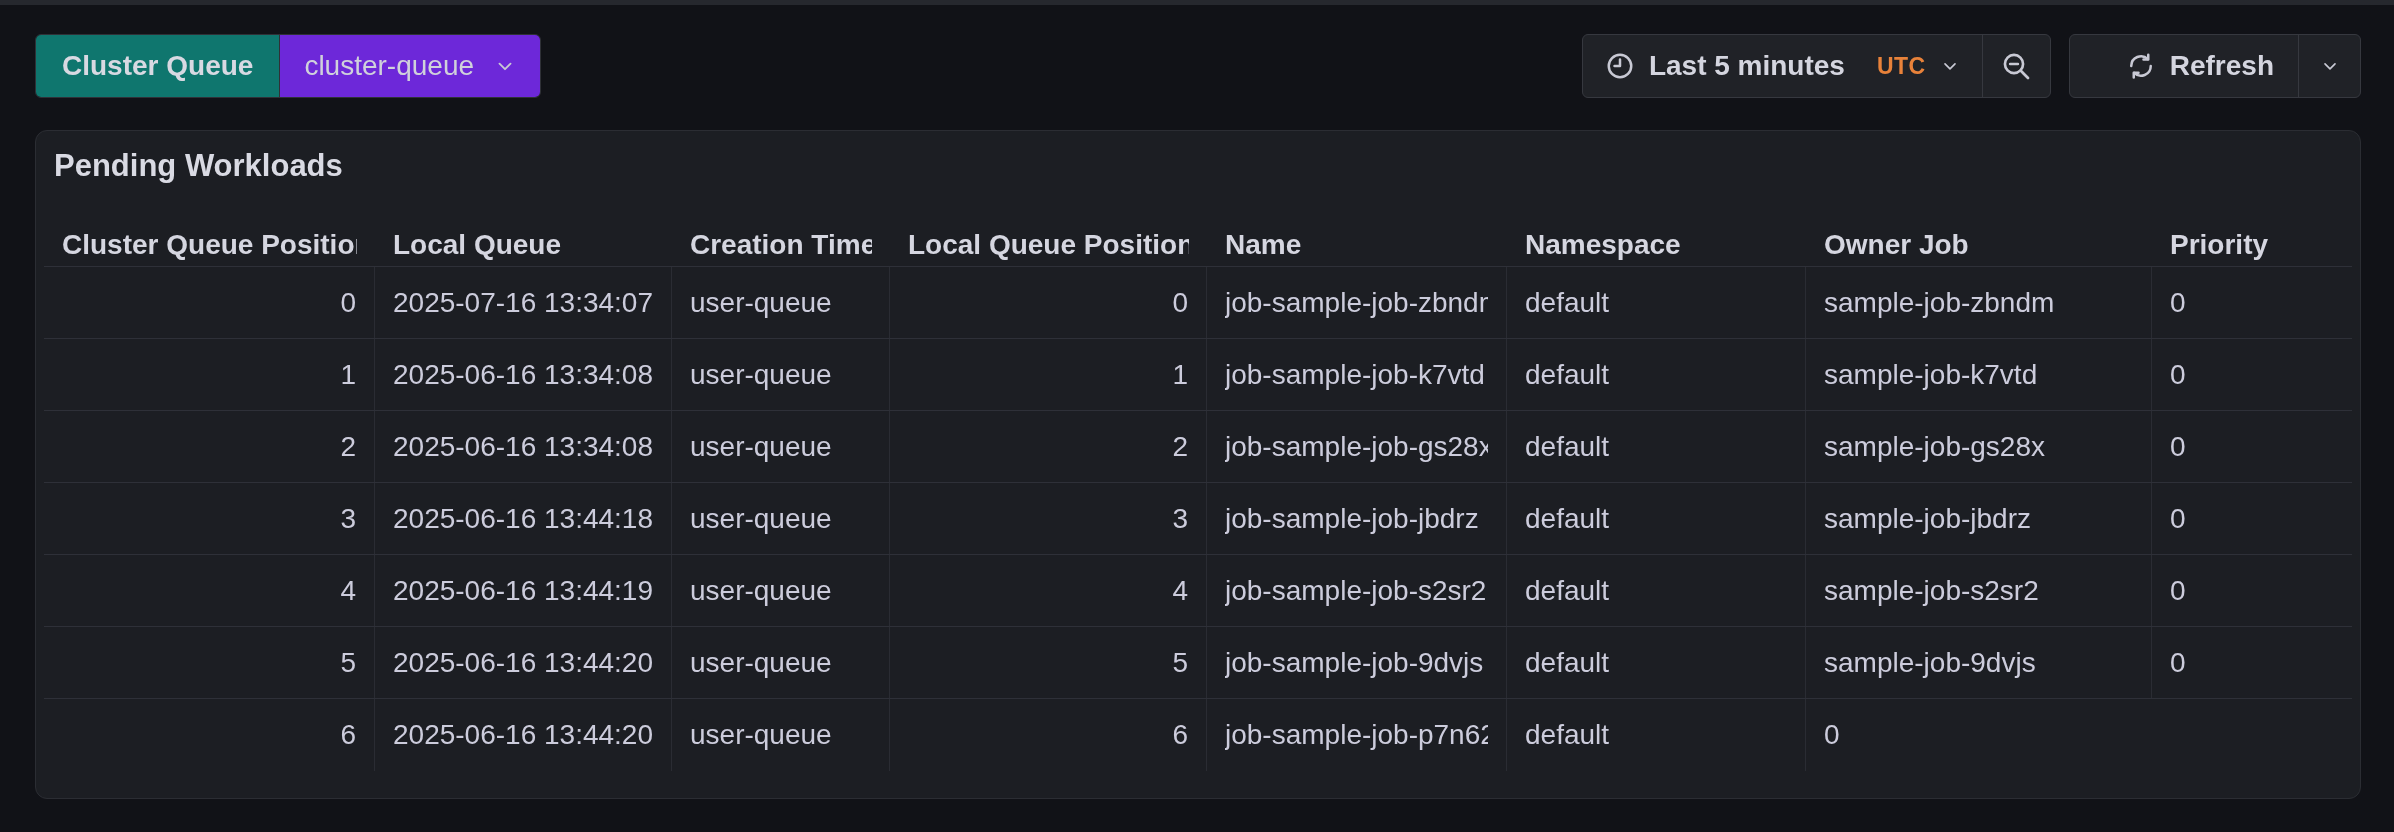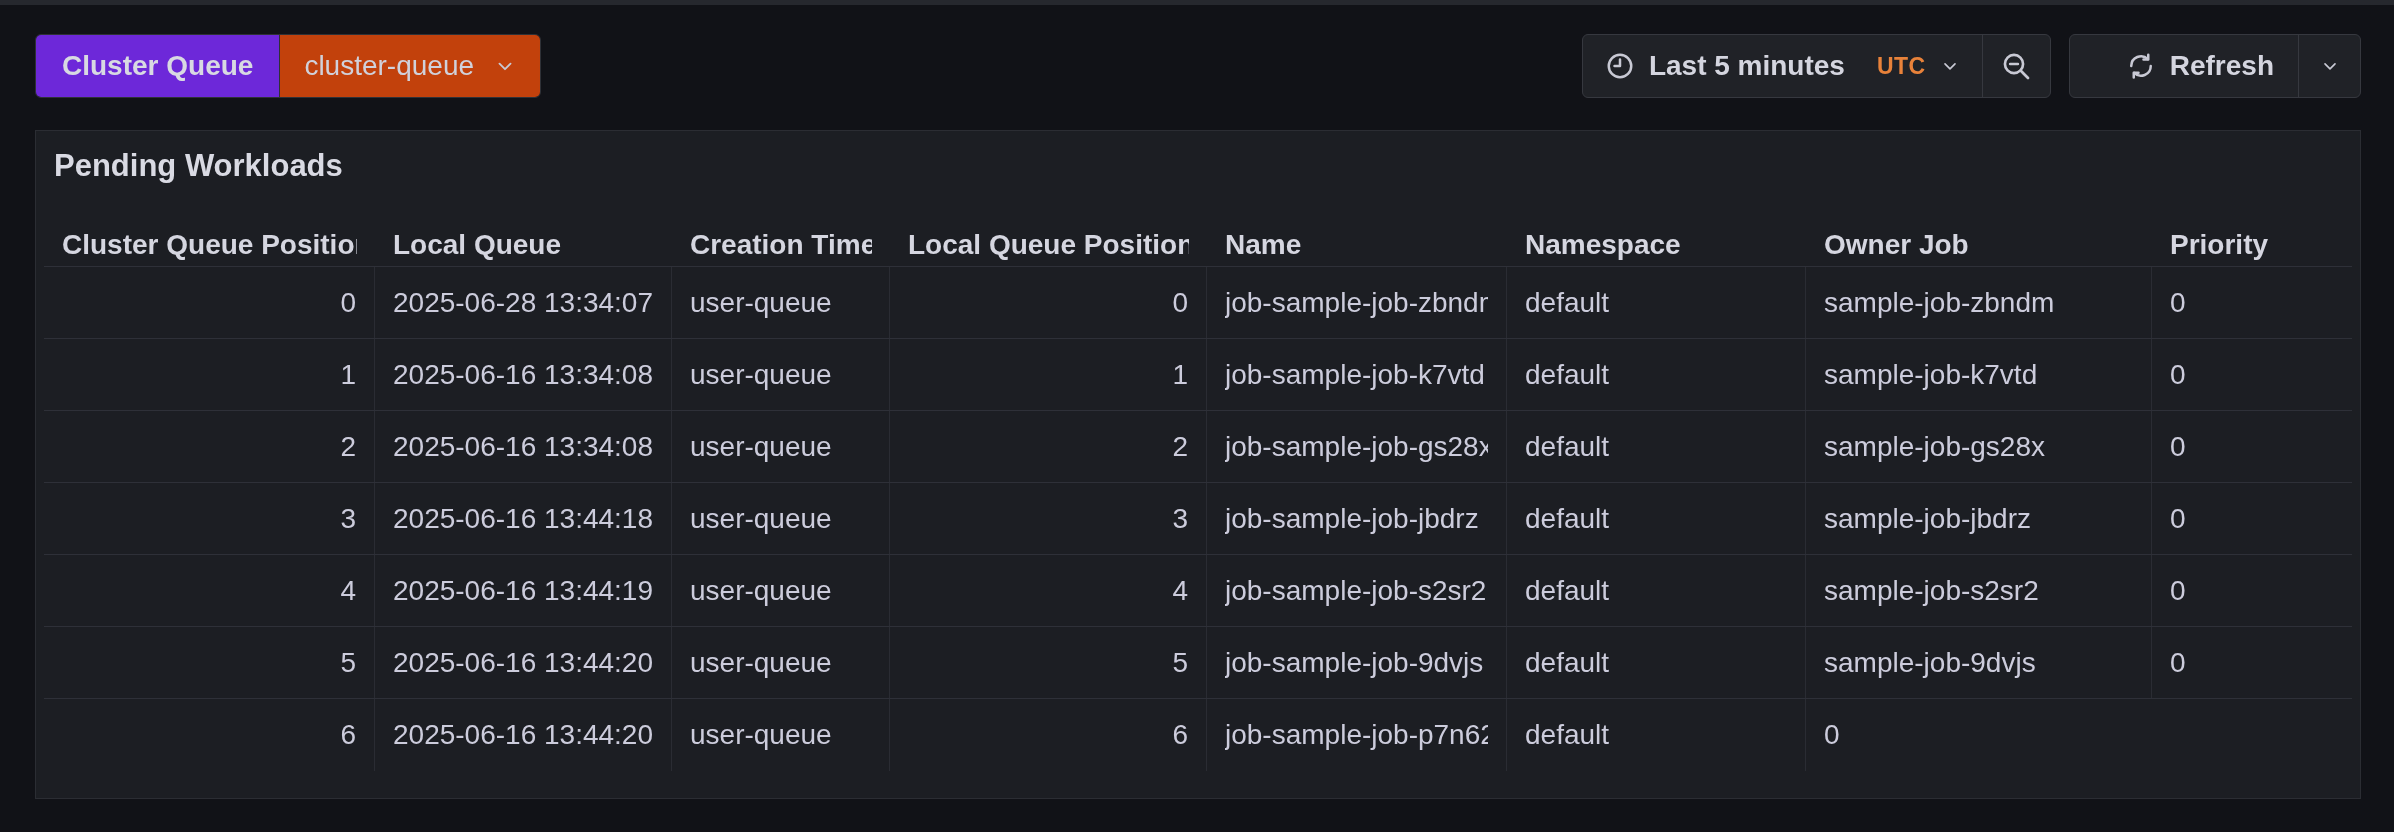--- a/index.html
+++ b/index.html
@@ -19,28 +19,28 @@
   
   .toolbar {
     position:absolute; top:34px; left:35px; right:33px; height:64px;
     display:flex; align-items:center; justify-content:space-between;
   }
   .var-control {
     display:flex; align-items:stretch; height:64px;
     border:1px solid #2f3137; border-radius:6px; overflow:hidden;
   }
   .var-label {
-    background:#6d28d9; padding:0 26px;
+    background:#0f766e; padding:0 26px;
     display:flex; align-items:center;
     font-size:28px; font-weight:600; color:#d8d9e2;
     border-right:1px solid #2f3137;
     cursor:default;
   }
   .var-value {
-    background:#c2410c; padding:0 24px;
+    background:#6d28d9; padding:0 24px;
     display:flex; align-items:center; gap:20px;
     font-size:28px; color:#d0d1db;
     cursor:pointer;
   }
   .right-controls { display:flex; align-items:center; gap:18px; }
   .btn-group {
     display:flex; align-items:stretch; height:64px;
     background:#202227;
     border:1px solid #36383f; border-radius:6px;
     overflow:hidden;
@@ -67,21 +67,21 @@
   .refresh-chevron {
     width:62px; display:flex; align-items:center; justify-content:center;
     border-left:1px solid #36383f; cursor:pointer;
   }
   .icon { display:flex; align-items:center; justify-content:center; }
   .icon svg { stroke:#c8c9d4; fill:none; stroke-width:2; stroke-linecap:round; stroke-linejoin:round; }
   
   .panel {
     position:absolute; left:35px; top:130px; width:2326px; height:669px;
     background:#1c1e23;
-    border:1px solid #2b2d33; border-radius:0;
+    border:1px solid #2b2d33; border-radius:12px;
     overflow:hidden;
   }
   .panel-title {
     padding:14px 24px 0 18px;
     font-size:31px; font-weight:600; color:#d9dae3; line-height:42px;
     white-space:nowrap; cursor:pointer; display:inline-block;
   }
   .table {
     --cols: 331px 297px 218px 317px 300px 299px 346px minmax(0,1fr);
     margin:36px 8px 0 8px;
@@ -211,21 +211,21 @@
         <div class="th c7">
           <span>Priority</span>
         </div>
       </div>
     <div class="tbody" id="tbody">
         <div class="tr">
           <div class="td c0">
             <span>0</span>
           </div>
           <div class="td c1">
-            <span>2025-06-28 13:34:07</span>
+            <span>2025-07-16 13:34:07</span>
           </div>
           <div class="td c2">
             <span>user-queue</span>
           </div>
           <div class="td c3">
             <span>0</span>
           </div>
           <div class="td c4">
             <span>job-sample-job-zbndm</span>
           </div>

